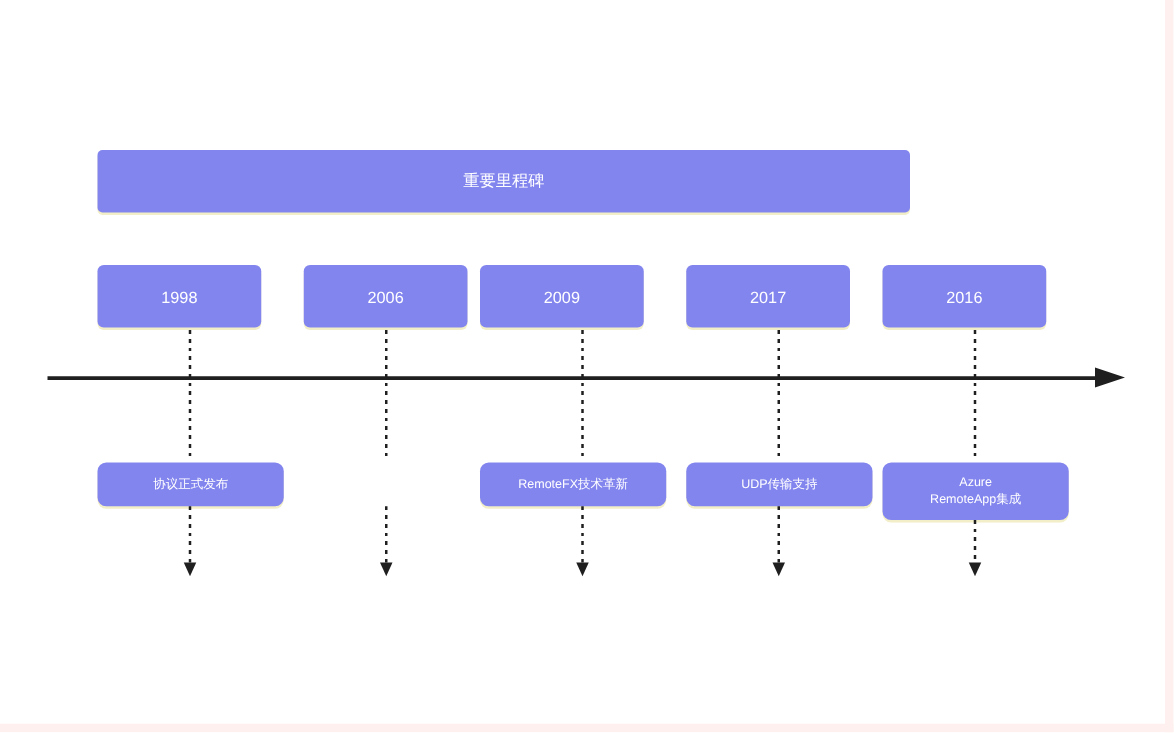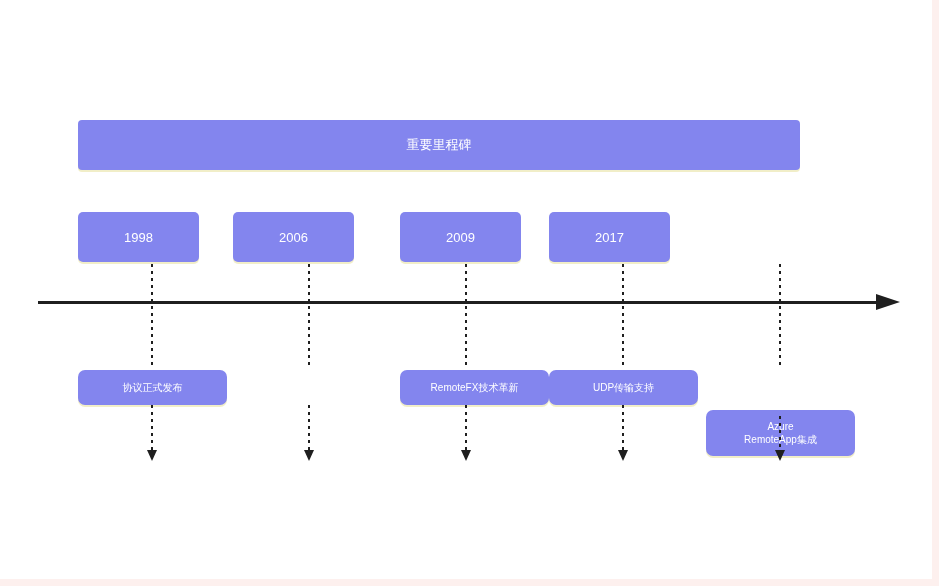--- a/index.html
+++ b/index.html
@@ -5,25 +5,25 @@
   html,body{margin:0;padding:0;background:#fff;}
   .stage{
     position:relative;width:939px;height:586px;background:#ffffff;overflow:hidden;
     font-family:"Liberation Sans","DejaVu Sans",sans-serif;
   }
   .pbox{
     position:absolute;background:#8385ee;color:#ffffff;
     display:flex;align-items:center;justify-content:center;text-align:center;
     box-shadow:0 2px 0 rgba(238,235,190,0.85);
   }
-  .title-bar{left:78px;top:120px;width:722px;height:50px;border-radius:4px;font-size:13px;}
-  .year-box{top:212px;width:121px;height:50px;border-radius:5px;font-size:13px;}
+  .title-bar{left:78px;top:120px;width:650px;height:50px;border-radius:4px;font-size:13px;}
+  .year-box{top:212px;width:131px;height:50px;border-radius:5px;font-size:13px;}
   .desc-box{top:370px;width:149px;height:35px;border-radius:7px;font-size:10px;line-height:1.35;white-space:pre-line;}
-  .desc-box.tall{height:46px;margin-top:40px;}
-  .x0{left:78px}.x1{left:233px}.x2{left:400px}.x3{left:549px}.x4{left:706px}
+  .desc-box.tall{height:46px;}
+  .x0{left:78px}.x1{left:243px}.x2{left:384px}.x3{left:549px}.x4{left:706px}
 
   .axis-line{position:absolute;left:38px;top:301px;width:842px;height:3px;background:#1f1f1f;}
   .axis-head{position:absolute;left:876px;top:294px;width:0;height:0;
     border-top:8px solid transparent;border-bottom:8px solid transparent;border-left:24px solid #1f1f1f;}
 
   .vdash{position:absolute;width:2px;
     background:repeating-linear-gradient(to bottom,#1f1f1f 0 3px,transparent 3px 7px);}
   .vdash.upper{top:264px;height:104px;}
   .vdash.lower{top:405px;height:45px;}
   .vdash.lower.short{top:416px;height:34px;}
@@ -49,20 +49,23 @@
     <span>1998</span>
   </div>
   <div class="pbox year-box x1">
     <span>2006</span>
   </div>
   <div class="pbox year-box x2">
     <span>2009</span>
   </div>
   <div class="pbox year-box x3">
     <span>2017</span>
+  </div>
+  <div class="pbox year-box x4">
+    <span>2016</span>
   </div>
 
   <div class="vdash upper d0"></div>
   <div class="vdash upper d1"></div>
   <div class="vdash upper d2"></div>
   <div class="vdash upper d3"></div>
   <div class="vdash upper d4"></div>
 
   <div class="axis-line"></div>
   <div class="axis-head"></div>

